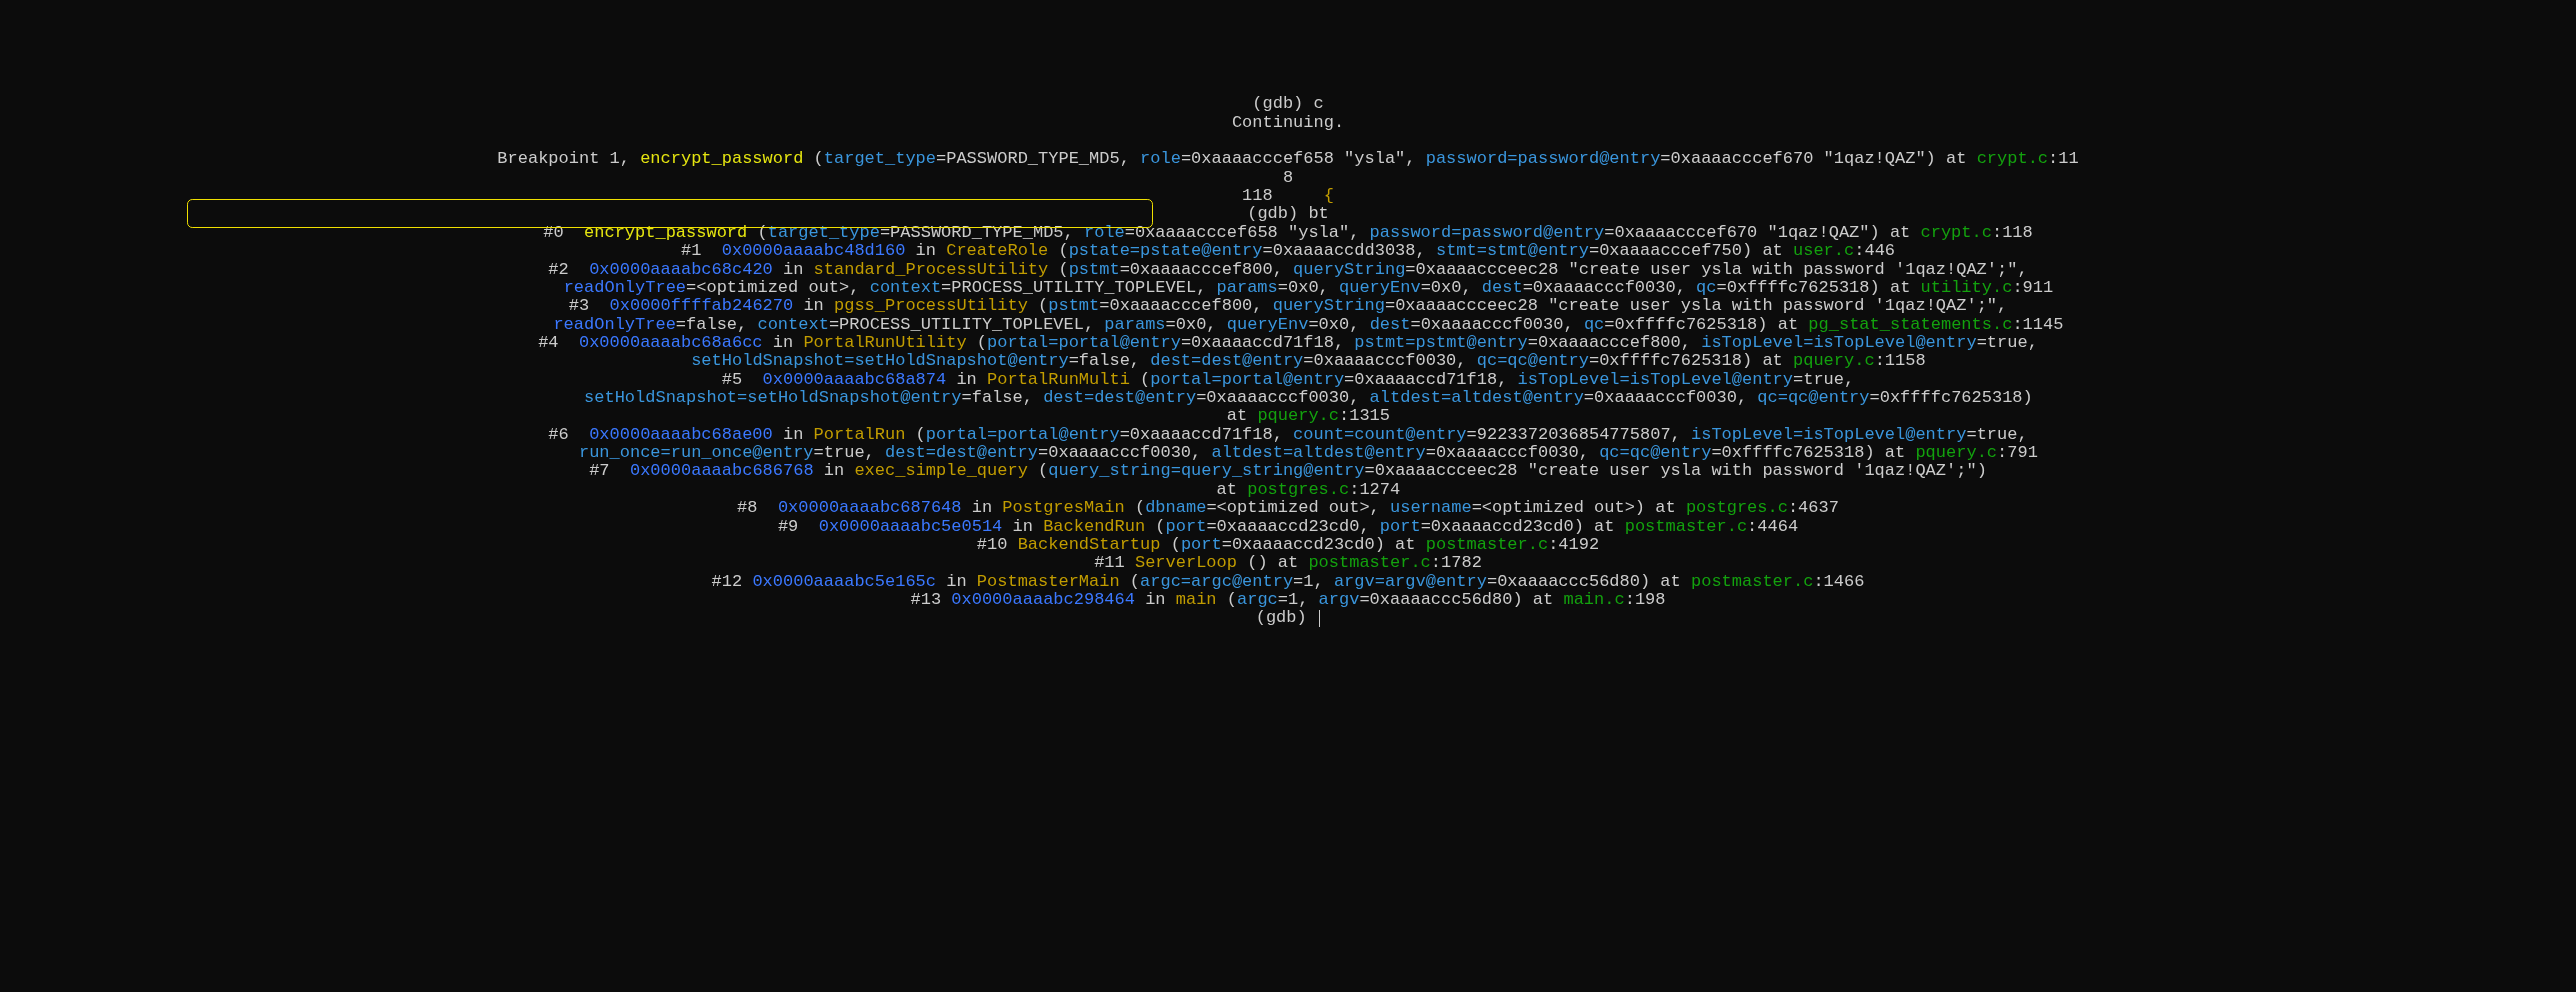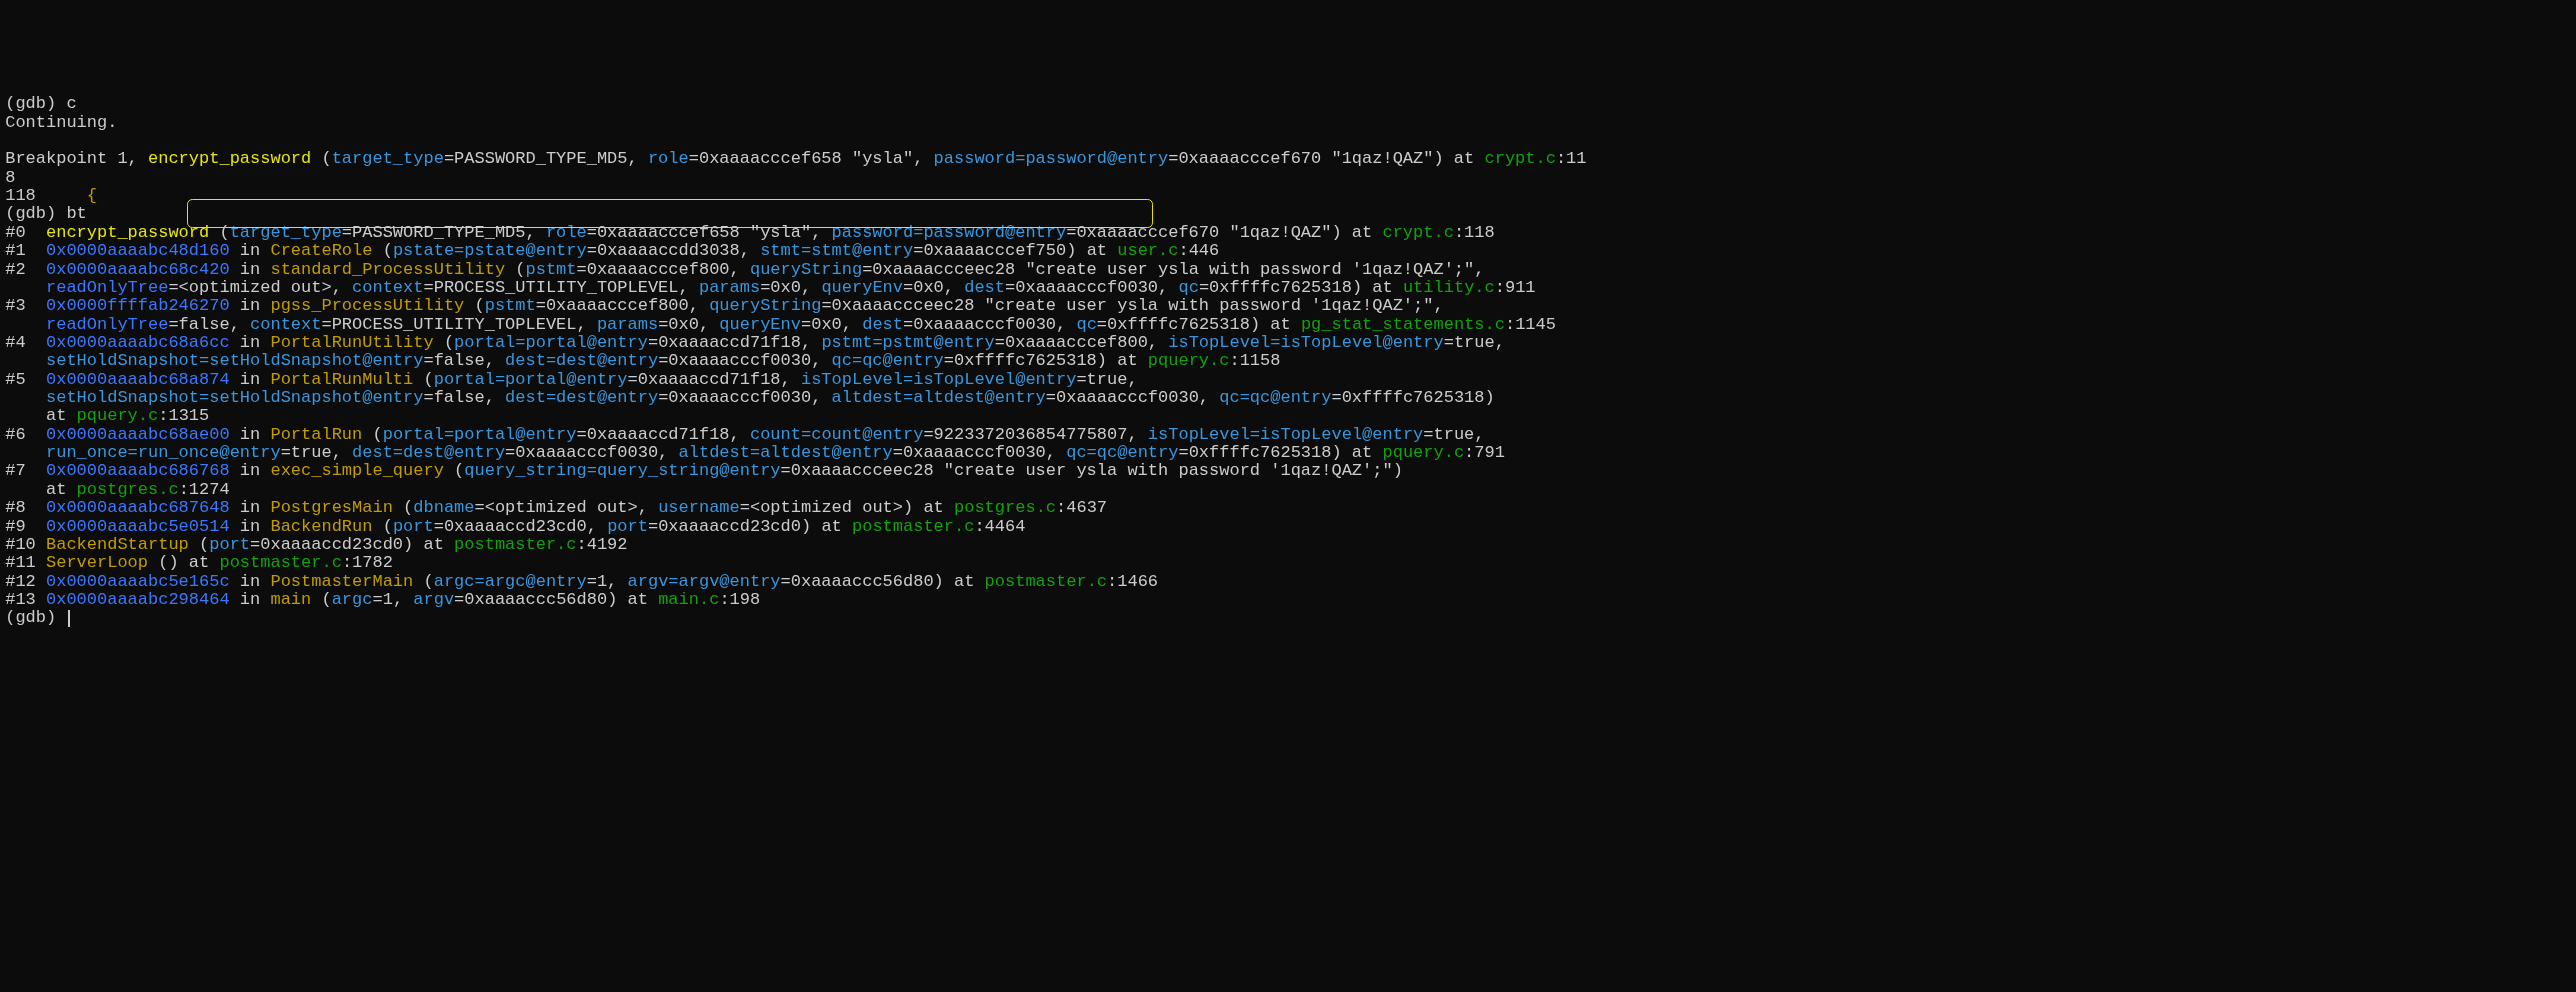--- a/index.html
+++ b/index.html
@@ -8,21 +8,21 @@
     color: #cccccc;
     font-family: "Consolas", "Courier New", monospace;
     font-size: 17px;
     line-height: 1.08;
     padding: 3.5px 5.2px;
     white-space: pre;
     overflow: hidden;
     width: 2576px;
     height: 993px;
   }
-  .pre { white-space: pre-wrap; word-break: break-all; }
+  .pre { white-space: pre-wrap; word-break: break-all; text-align: center; }
   .w  { color: #cccccc; }
   .cy { color: #3a96dd; }       
   .ye { color: #c19c00; }       
   .yb { color: #e5e510; }       
   .gr { color: #13a10e; }       
   .bl { color: #3b78ff; }       
   .or { color: #c19c00; }
   .highlight-box {
     position: absolute;
     border: 1.7px solid #f0e000;

